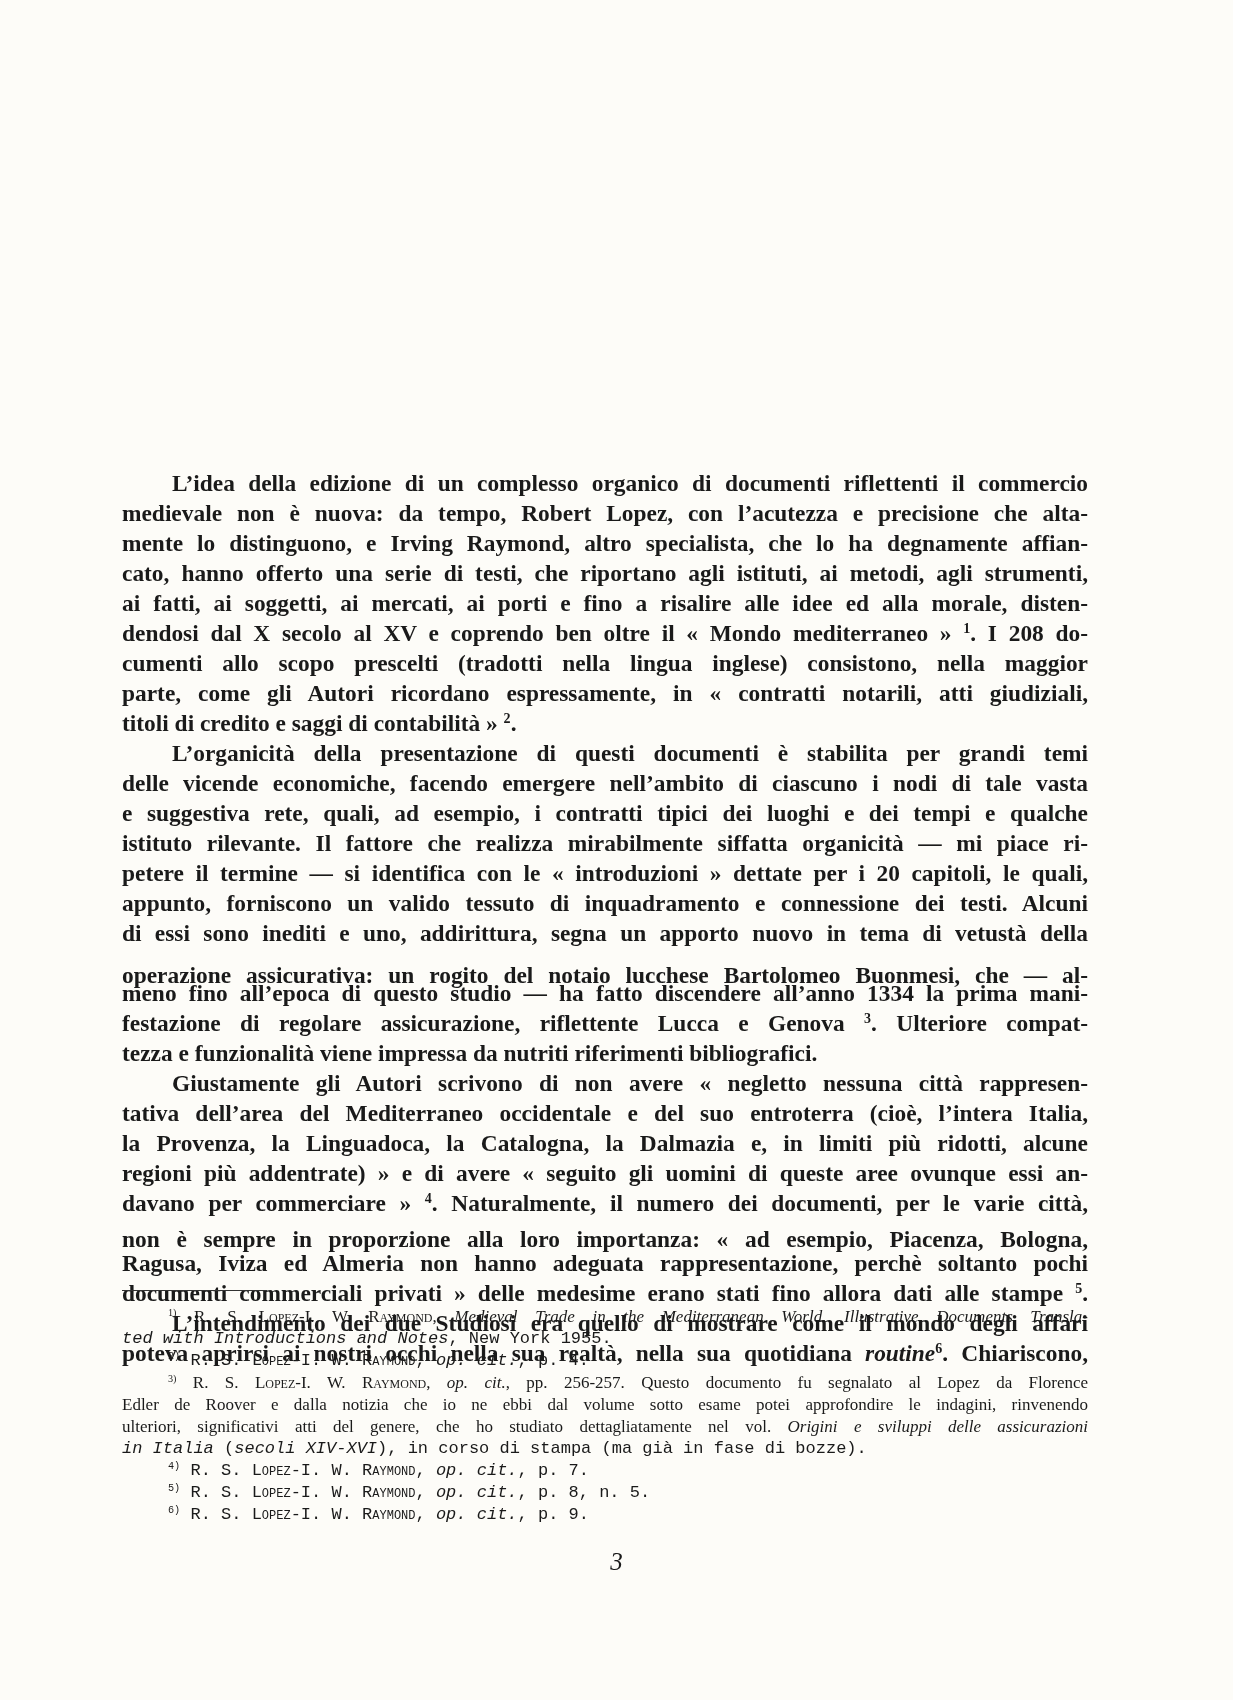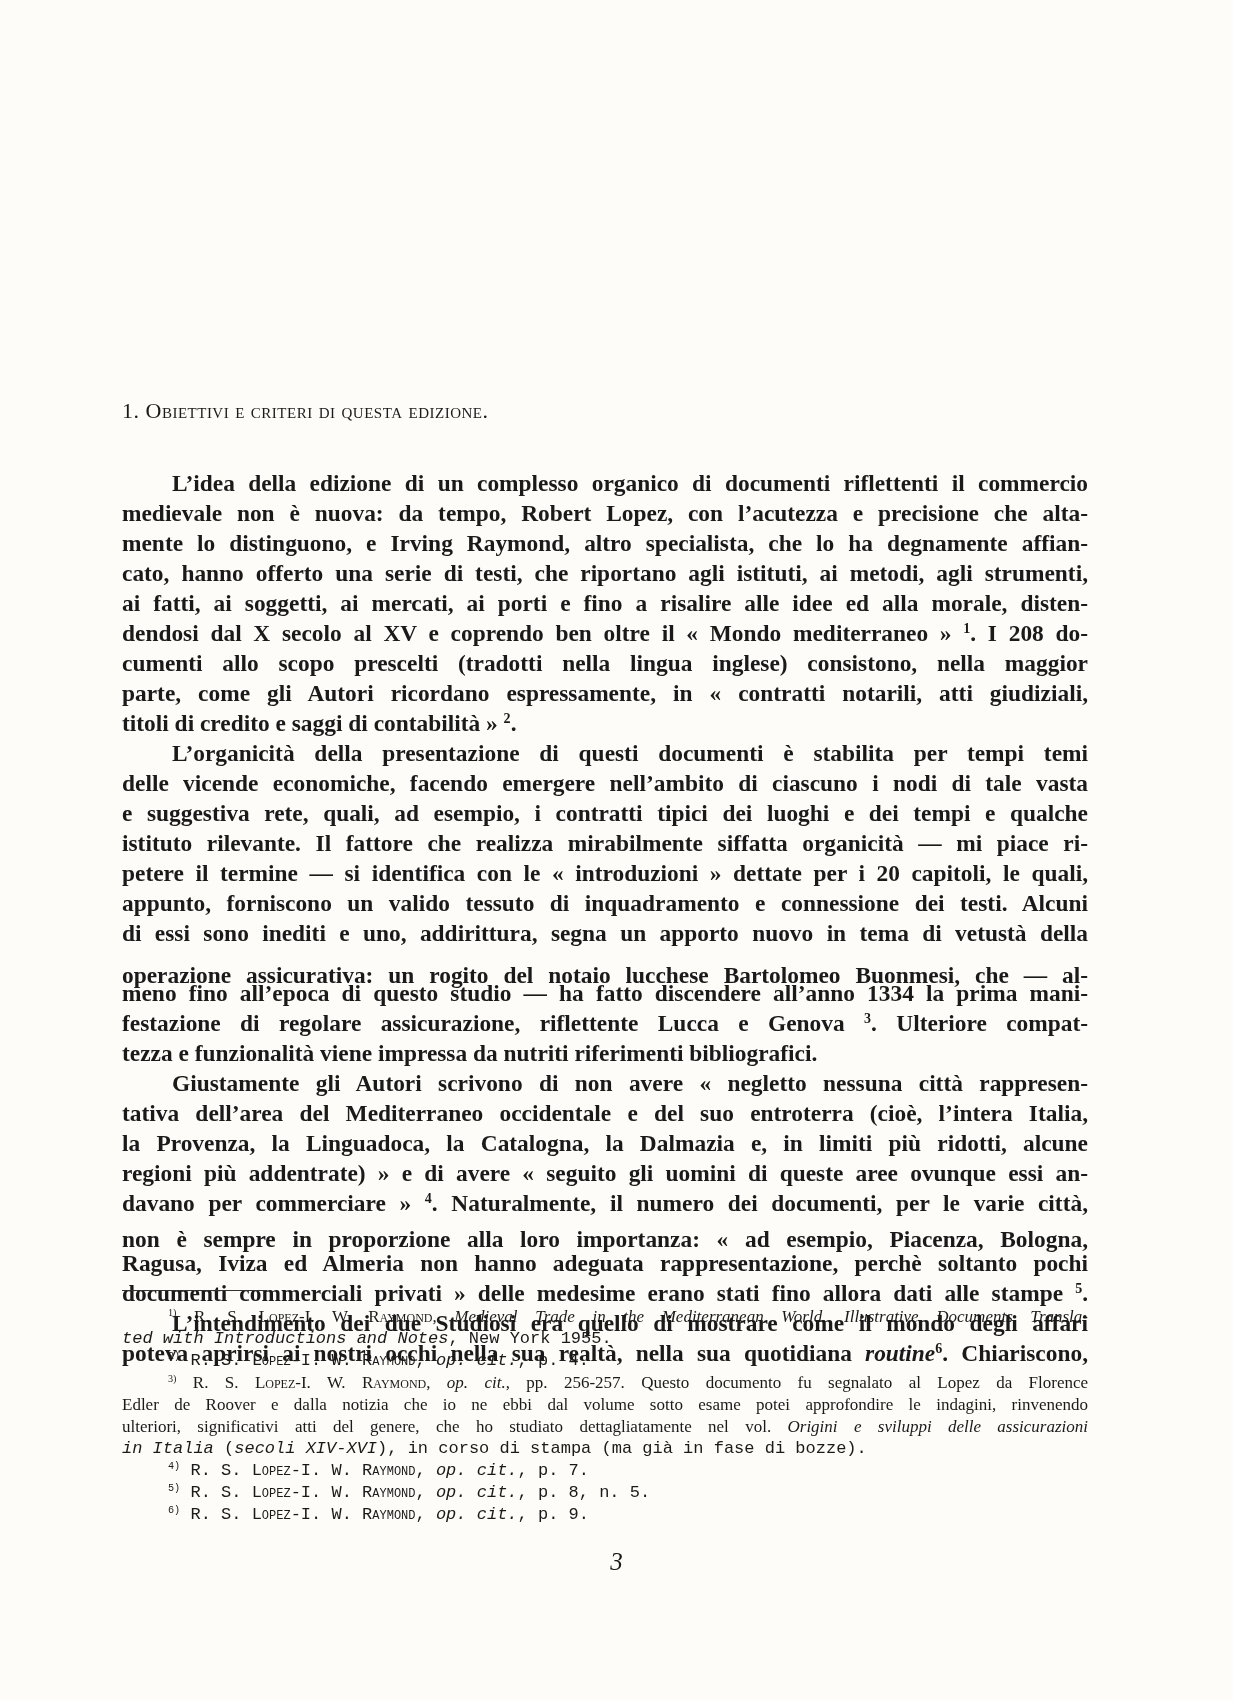--- a/index.html
+++ b/index.html
@@ -69,37 +69,33 @@
       text-align: center;
       font-size: 25px;
       font-style: italic;
     }
   </style>
 </head>
 <body>
 
 <div class="page">
 
-  <div class="heading">
-    <span>1.</span>
-    <span class="sc">Obiettivi e criteri di questa edizione.</span>
-  </div>
 
   <div class="body-block" style="top:468px;">
     <div class="line indent" style="top:0px"><span>L’idea della edizione di un complesso organico di documenti riflettenti il commercio</span></div>
     <div class="line" style="top:30px"><span>medievale non è nuova: da tempo, Robert Lopez, con l’acutezza e precisione che alta-</span></div>
     <div class="line" style="top:60px"><span>mente lo distinguono, e Irving Raymond, altro specialista, che lo ha degnamente affian-</span></div>
     <div class="line" style="top:90px"><span>cato, hanno offerto una serie di testi, che riportano agli istituti, ai metodi, agli strumenti,</span></div>
     <div class="line" style="top:120px"><span>ai fatti, ai soggetti, ai mercati, ai porti e fino a risalire alle idee ed alla morale, disten-</span></div>
     <div class="line" style="top:150px"><span>dendosi dal X secolo al XV e coprendo ben oltre il « Mondo mediterraneo » </span><sup>1</sup><span>. I 208 do-</span></div>
     <div class="line" style="top:180px"><span>cumenti allo scopo prescelti (tradotti nella lingua inglese) consistono, nella maggior</span></div>
     <div class="line" style="top:210px"><span>parte, come gli Autori ricordano espressamente, in « contratti notarili, atti giudiziali,</span></div>
     <div class="line last" style="top:240px"><span>titoli di credito e saggi di contabilità » </span><sup>2</sup><span>.</span></div>
 
-    <div class="line indent" style="top:270px"><span>L’organicità della presentazione di questi documenti è stabilita per tempi temi</span></div>
+    <div class="line indent" style="top:270px"><span>L’organicità della presentazione di questi documenti è stabilita per grandi temi</span></div>
     <div class="line" style="top:300px"><span>delle vicende economiche, facendo emergere nell’ambito di ciascuno i nodi di tale vasta</span></div>
     <div class="line" style="top:330px"><span>e suggestiva rete, quali, ad esempio, i contratti tipici dei luoghi e dei tempi e qualche</span></div>
     <div class="line" style="top:360px"><span>istituto rilevante. Il fattore che realizza mirabilmente siffatta organicità — mi piace ri-</span></div>
     <div class="line" style="top:390px"><span>petere il termine — si identifica con le « introduzioni » dettate per i 20 capitoli, le quali,</span></div>
     <div class="line" style="top:420px"><span>appunto, forniscono un valido tessuto di inquadramento e connessione dei testi. Alcuni</span></div>
     <div class="line" style="top:450px"><span>di essi sono inediti e uno, addirittura, segna un apporto nuovo in tema di vetustà della</span></div>
     <div class="line" style="top:492px"><span>operazione assicurativa: un rogito del notaio lucchese Bartolomeo Buonmesi, che — al-</span></div>
     <div class="line" style="top:510px"><span>meno fino all’epoca di questo studio — ha fatto discendere all’anno 1334 la prima mani-</span></div>
     <div class="line" style="top:540px"><span>festazione di regolare assicurazione, riflettente Lucca e Genova </span><sup>3</sup><span>. Ulteriore compat-</span></div>
     <div class="line last" style="top:570px"><span>tezza e funzionalità viene impressa da nutriti riferimenti bibliografici.</span></div>

